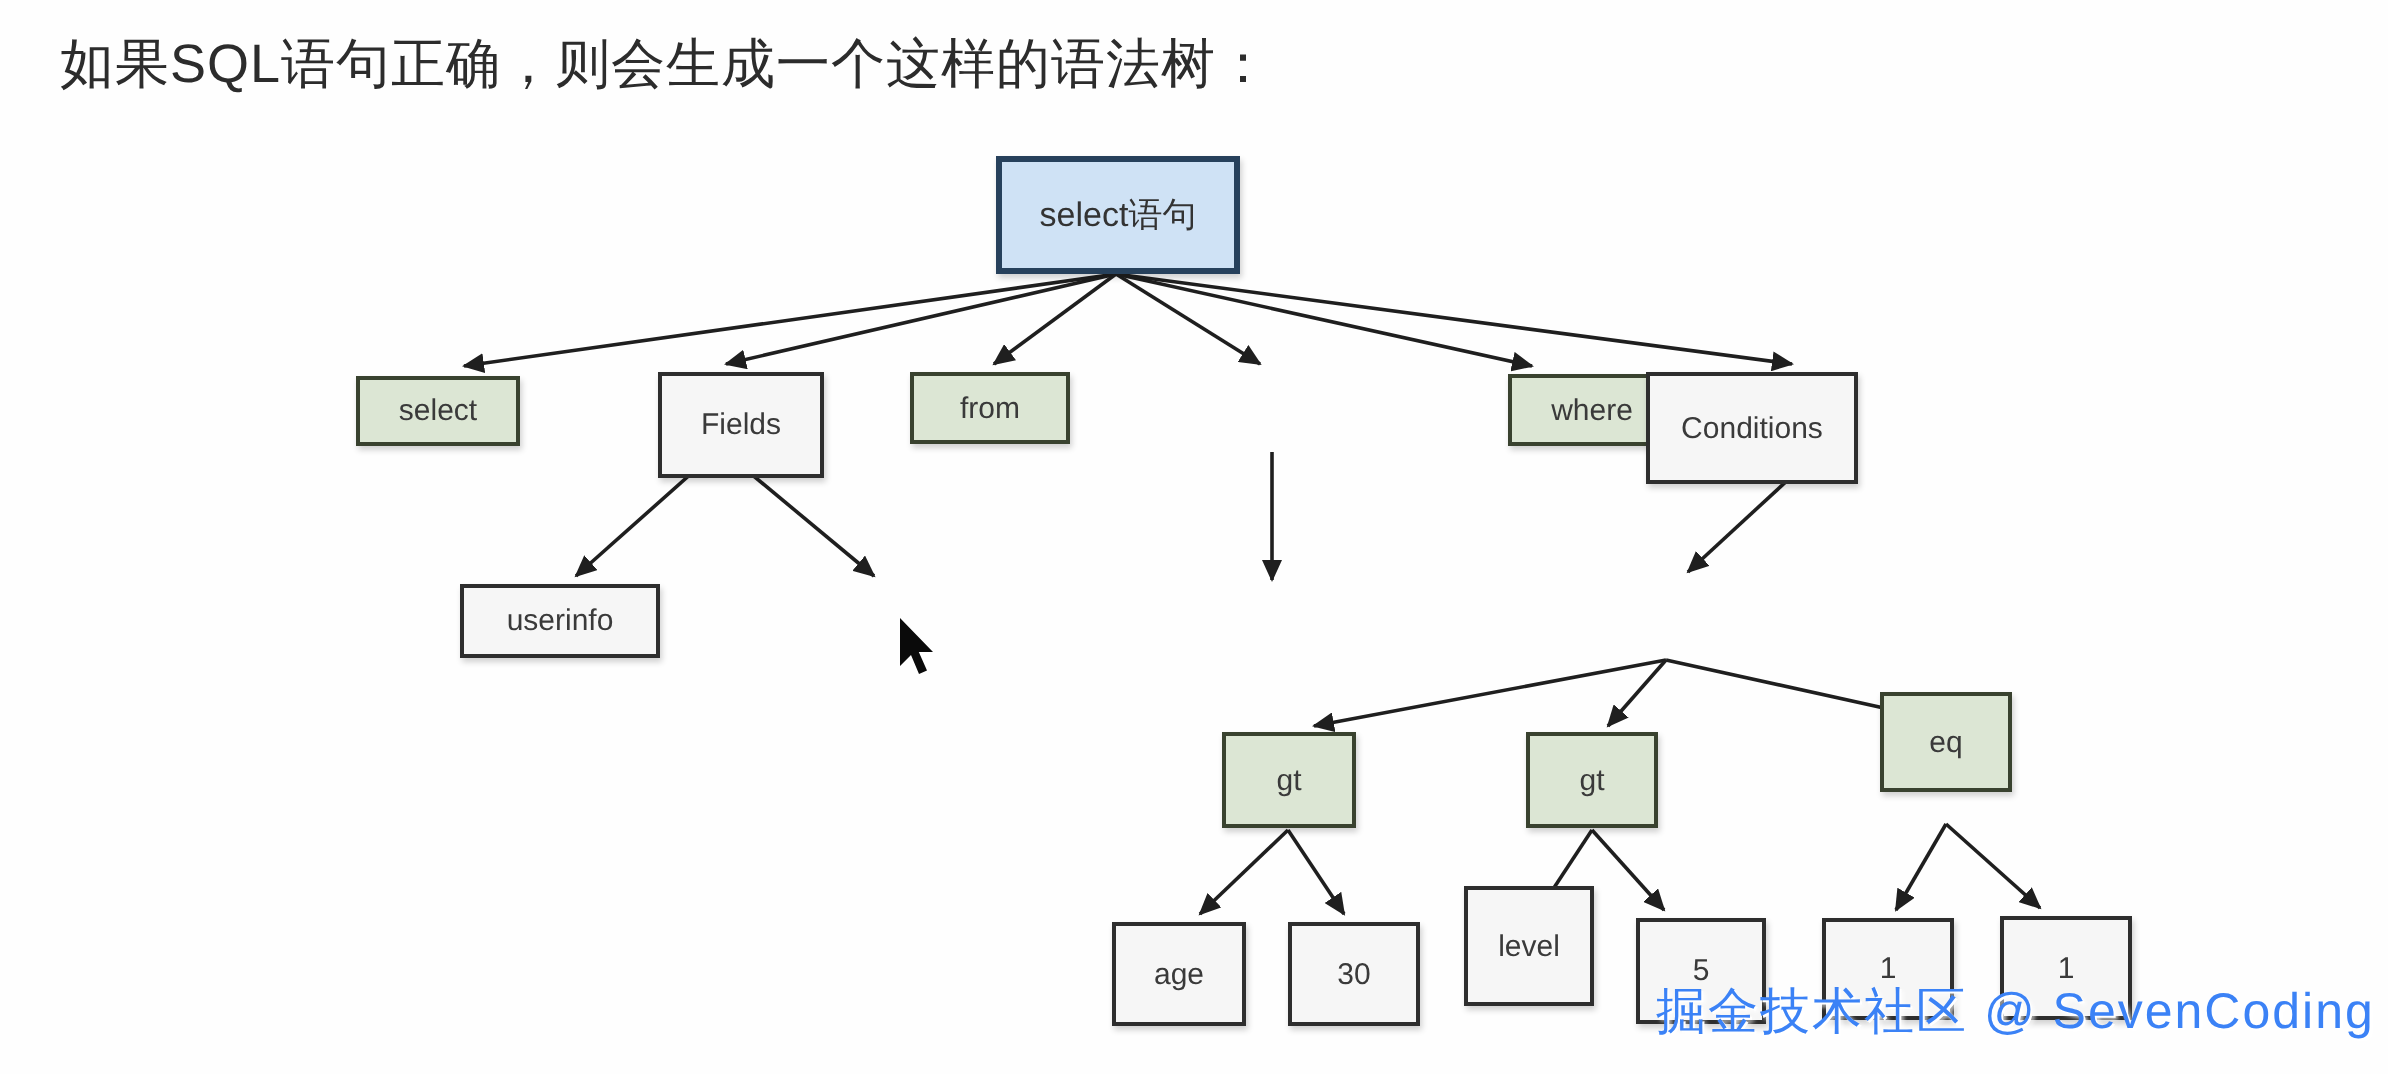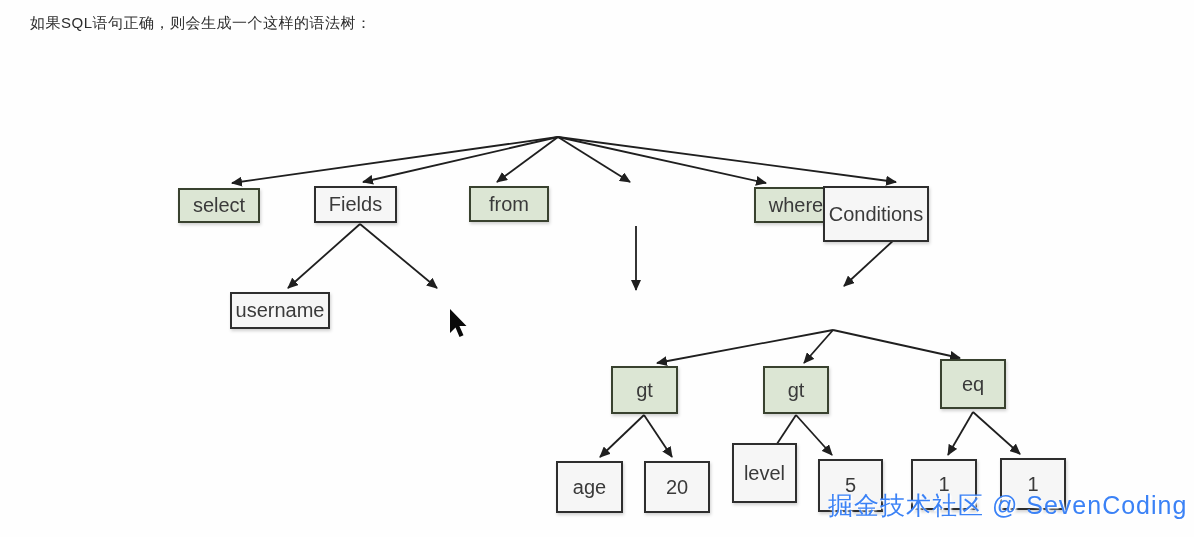--- a/index.html
+++ b/index.html
@@ -12,21 +12,21 @@
     position: relative;
     width: 1194px;
     height: 537px;
     background: #fefefe;
     overflow: hidden;
   }
   .page-title {
     position: absolute;
     left: 30px;
     top: 14px;
-    font-size: 15px;
+    font-size: 27px;
     color: #2c2c2c;
     letter-spacing: 0.5px;
     white-space: nowrap;
   }
   .edges {
     position: absolute;
     left: 0;
     top: 0;
     width: 1194px;
     height: 537px;
@@ -38,21 +38,21 @@
   }
   .node {
     position: absolute;
     box-sizing: border-box;
     display: flex;
     align-items: center;
     justify-content: center;
     background: #f6f6f6;
     border: 2px solid #2e2e2e;
     box-shadow: 1px 2px 3px rgba(0,0,0,0.18);
-    font-size: 20px;
+    font-size: 15px;
     color: #3a3a3a;
     text-align: center;
     white-space: nowrap;
   }
   .node.green {
     background: #dce6d4;
     border-color: #39422f;
   }
   .node.blue {
     background: #cfe2f5;
@@ -109,52 +109,55 @@
     <line x1="833" y1="330" x2="804" y2="363" marker-end="url(#ah)"></line>
     <line x1="833" y1="330" x2="960" y2="358" marker-end="url(#ah)"></line>
     <line x1="644" y1="415" x2="600" y2="457" marker-end="url(#ah)"></line>
     <line x1="644" y1="415" x2="672" y2="457" marker-end="url(#ah)"></line>
     <line x1="796" y1="415" x2="769" y2="456" marker-end="url(#ah)"></line>
     <line x1="796" y1="415" x2="832" y2="455" marker-end="url(#ah)"></line>
     <line x1="973" y1="412" x2="948" y2="455" marker-end="url(#ah)"></line>
     <line x1="973" y1="412" x2="1020" y2="454" marker-end="url(#ah)"></line>
   </svg>
 
+  <div class="node blue" style="left:498px;top:78px;width:122px;height:59px">
+      <span>select语句</span>
+    </div>
   <div class="node green" style="left:178px;top:188px;width:82px;height:35px">
       <span>select</span>
     </div>
-  <div class="node" style="left:314px;top:186px;width:83px;height:37px">
+  <div class="node" style="left:329px;top:186px;width:83px;height:53px">
       <span>Fields</span>
     </div>
-  <div class="node green" style="left:469px;top:186px;width:80px;height:36px">
+  <div class="node green" style="left:455px;top:186px;width:80px;height:36px">
       <span>from</span>
     </div>
   <div class="node green" style="left:754px;top:187px;width:84px;height:36px">
       <span>where</span>
     </div>
   <div class="node" style="left:823px;top:186px;width:106px;height:56px">
       <span>Conditions</span>
     </div>
   <div class="node" style="left:230px;top:292px;width:100px;height:37px">
-      <span>username</span>
+      <span>userinfo</span>
     </div>
   <div class="node green" style="left:611px;top:366px;width:67px;height:48px">
       <span>gt</span>
     </div>
   <div class="node green" style="left:763px;top:366px;width:66px;height:48px">
       <span>gt</span>
     </div>
-  <div class="node green" style="left:940px;top:359px;width:66px;height:50px">
+  <div class="node green" style="left:940px;top:346px;width:66px;height:50px">
       <span>eq</span>
     </div>
   <div class="node" style="left:556px;top:461px;width:67px;height:52px">
       <span>age</span>
     </div>
   <div class="node" style="left:644px;top:461px;width:66px;height:52px">
-      <span>20</span>
+      <span>30</span>
     </div>
   <div class="node" style="left:732px;top:443px;width:65px;height:60px">
       <span>level</span>
     </div>
   <div class="node" style="left:818px;top:459px;width:65px;height:53px">
       <span>5</span>
     </div>
   <div class="node" style="left:911px;top:459px;width:66px;height:51px">
       <span>1</span>
     </div>

